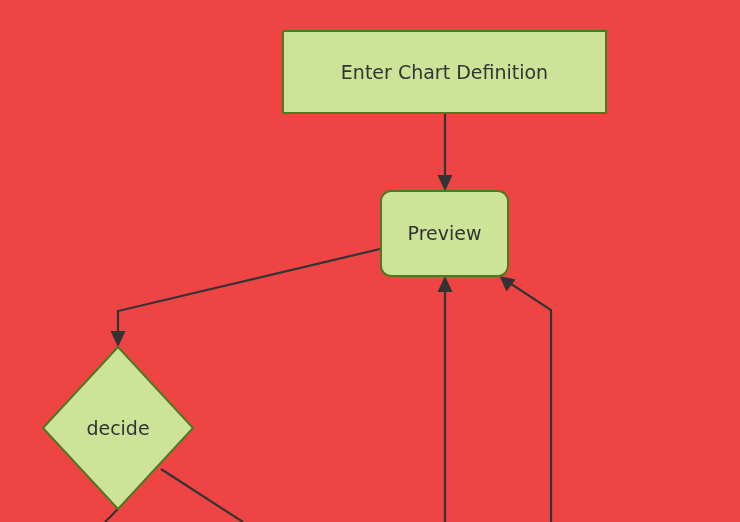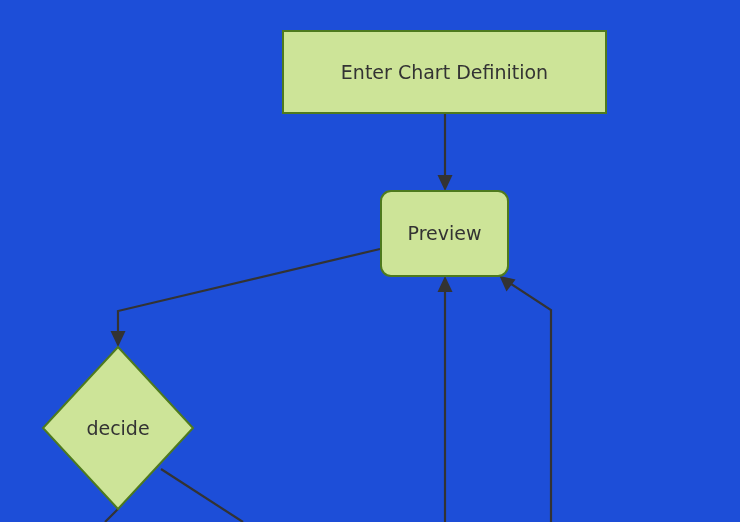--- a/index.html
+++ b/index.html
@@ -10,21 +10,21 @@
   body {
     width: 740px;
     height: 522px;
     overflow: hidden;
     font-family: "DejaVu Sans", "Liberation Sans", sans-serif;
   }
   #flowchart-root {
     position: relative;
     width: 740px;
     height: 522px;
-    background: #1d4ed8;
+    background: #ef4444;
   }
   svg#flow-svg {
     position: absolute;
     top: 0;
     left: 0;
     width: 740px;
     height: 522px;
     display: block;
   }
   .node-shape {

